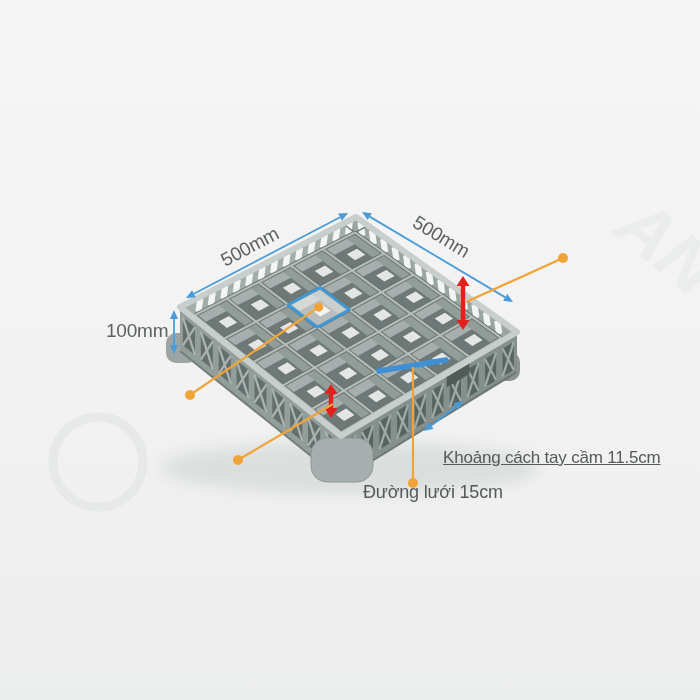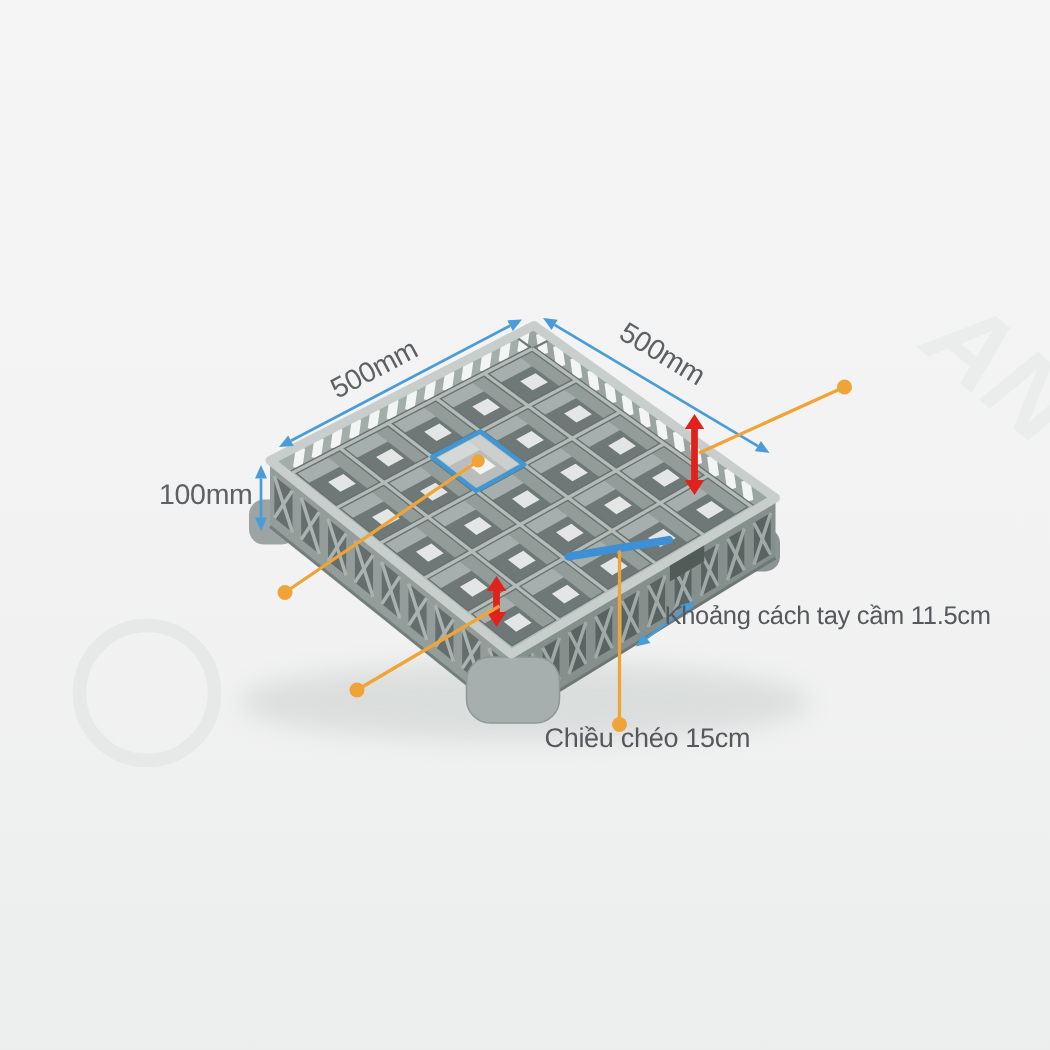--- a/index.html
+++ b/index.html
@@ -295,17 +295,17 @@
   </svg>
 
   <div class="lbl big rot" style="left:190px;top:236px;transform:rotate(-28deg);">500mm</div>
 
   <div class="lbl big rot" style="left:381px;top:226px;transform:rotate(31deg);">500mm</div>
 
   <div class="lbl big" style="left:106px;top:320px;">100mm</div>
 
 
 
-  <div class="lbl" style="left:443px;top:401px;">Khoảng cách tay cầm 11.5cm</div>
-
-
-  <div class="lbl" style="left:363px;top:482px;font-size:18px;">Chiều chéo 15cm</div>
+  <div class="lbl" style="left:443px;top:448px;text-decoration:underline;">Khoảng cách tay cầm 11.5cm</div>
+
+
+  <div class="lbl" style="left:363px;top:482px;font-size:18px;">Đường lưới 15cm</div>
 </div>
 
 </body></html>

